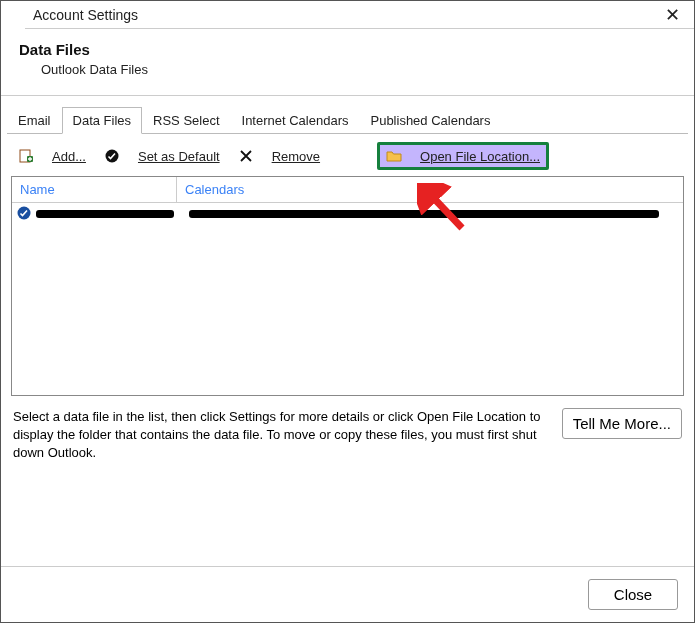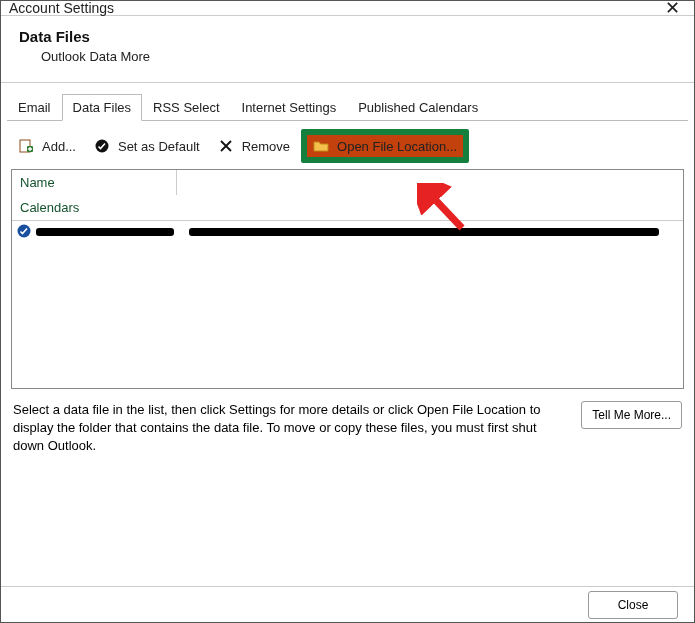--- a/index.html
+++ b/index.html
@@ -10,24 +10,25 @@
       width: 695px;
       height: 623px;
       overflow: hidden;
       border: 1px solid #555;
       position: relative;
     }
     .titlebar {
       display: flex;
       justify-content: space-between;
       align-items: center;
-      height: 15px;
+      height: 28px;
       padding: 0 8px;
       background: #fff;
       border-bottom: 1px solid #ccc;
+      margin-left: 24px;
     }
     .titlebar-title { font-size: 14px; color: #222; }
     .close-x { font-size: 18px; color: #222; cursor: pointer; font-family: Arial; padding: 0 6px; }
     .header-area {
       padding: 12px 18px 18px 18px;
       border-bottom: 1px solid #ccc;
     }
     .header-title { font-weight: 700; font-size: 15px; color: #111; }
     .header-sub { font-size: 13px; color: #222; margin-left: 22px; margin-top: 4px; }
     .tab-strip {
@@ -53,46 +54,47 @@
     .tab-underline { border-bottom: 1px solid #bbb; margin: 0 6px; }
     .toolbar {
       display: flex;
       align-items: center;
       gap: 4px;
       padding: 8px 10px 6px 10px;
     }
     .tbtn {
       display: inline-flex;
       align-items: center;
-      gap: 8px;
+      gap: 18px;
       padding: 3px 6px;
       font-size: 13px;
       color: #222;
       cursor: pointer;
       border: 1px solid transparent;
       border-radius: 2px;
+      text-decoration: underline;
     }
     .tbtn.highlight {
-      background: #c2410c;
-      border: 6px solid #15803d;
+      background: #c4b5fd;
+      border: 3px solid #15803d;
+      margin-left: 46px;
     }
     .ic { display: inline-block; width: 16px; height: 16px; }
     .list-box {
       margin: 0 10px;
       border: 1px solid #888;
       height: 220px;
       background: #fff;
       overflow: hidden;
     }
     .list-header {
       display: flex;
       border-bottom: 1px solid #ccc;
       font-size: 13px;
-      color: #14532d;
-      flex-direction: column;
+      color: #3b82f6;
     }
     .col-name { width: 165px; padding: 5px 8px; border-right: 1px solid #ccc; }
     .col-loc { flex: 1; padding: 5px 8px; }
     .list-row {
       display: flex;
       align-items: center;
       padding: 2px 4px;
       font-size: 13px;
     }
     .row-icon { width: 16px; height: 16px; margin-right: 4px; flex-shrink: 0; }
@@ -108,30 +110,30 @@
     .hint-row {
       display: flex;
       justify-content: space-between;
       align-items: flex-start;
       padding: 12px 12px 0 12px;
     }
     .hint-text { font-size: 13px; color: #000000; max-width: 530px; line-height: 1.4; }
     .btn-more, .btn-close {
       min-width: 90px;
       padding: 6px 10px;
-      font-size: 12px;
+      font-size: 15px;
       background: #fff;
       border: 1px solid #999;
       border-radius: 3px;
       cursor: pointer;
     }
     .footer {
       position: absolute;
       bottom: 0; left: 0; right: 0;
-      height: 36px;
+      height: 56px;
       border-top: 1px solid #ccc;
       display: flex;
       justify-content: flex-end;
       align-items: center;
       padding: 0 16px;
       background: #fff;
     }
     .arrow {
       position: absolute;
       left: 416px;
@@ -142,28 +144,28 @@
 </head>
 <body>
 
 <div class="titlebar">
   <span class="titlebar-title">Account Settings</span>
   <span class="close-x">✕</span>
 </div>
 
 <div class="header-area">
   <div class="header-title">Data Files</div>
-  <div class="header-sub">Outlook Data More</div>
+  <div class="header-sub">Outlook Data Files</div>
 </div>
 
 <div class="tab-strip">
   <div class="tab">Email</div>
   <div class="tab active">Data Files</div>
   <div class="tab">RSS Select</div>
-  <div class="tab">Internet Settings</div>
+  <div class="tab">Internet Calendars</div>
   <div class="tab">Published Calendars</div>
 </div>
 <div class="tab-underline"></div>
 
 <div class="toolbar">
   <span class="tbtn">
     <span class="ic">
       <svg width="16" height="16">
           <rect x="2" y="2" width="10" height="12" fill="#fff" stroke="#904d1a"></rect>
           <rect x="9" y="8" width="6" height="6" rx="1" fill="#2e7d32"></rect>

